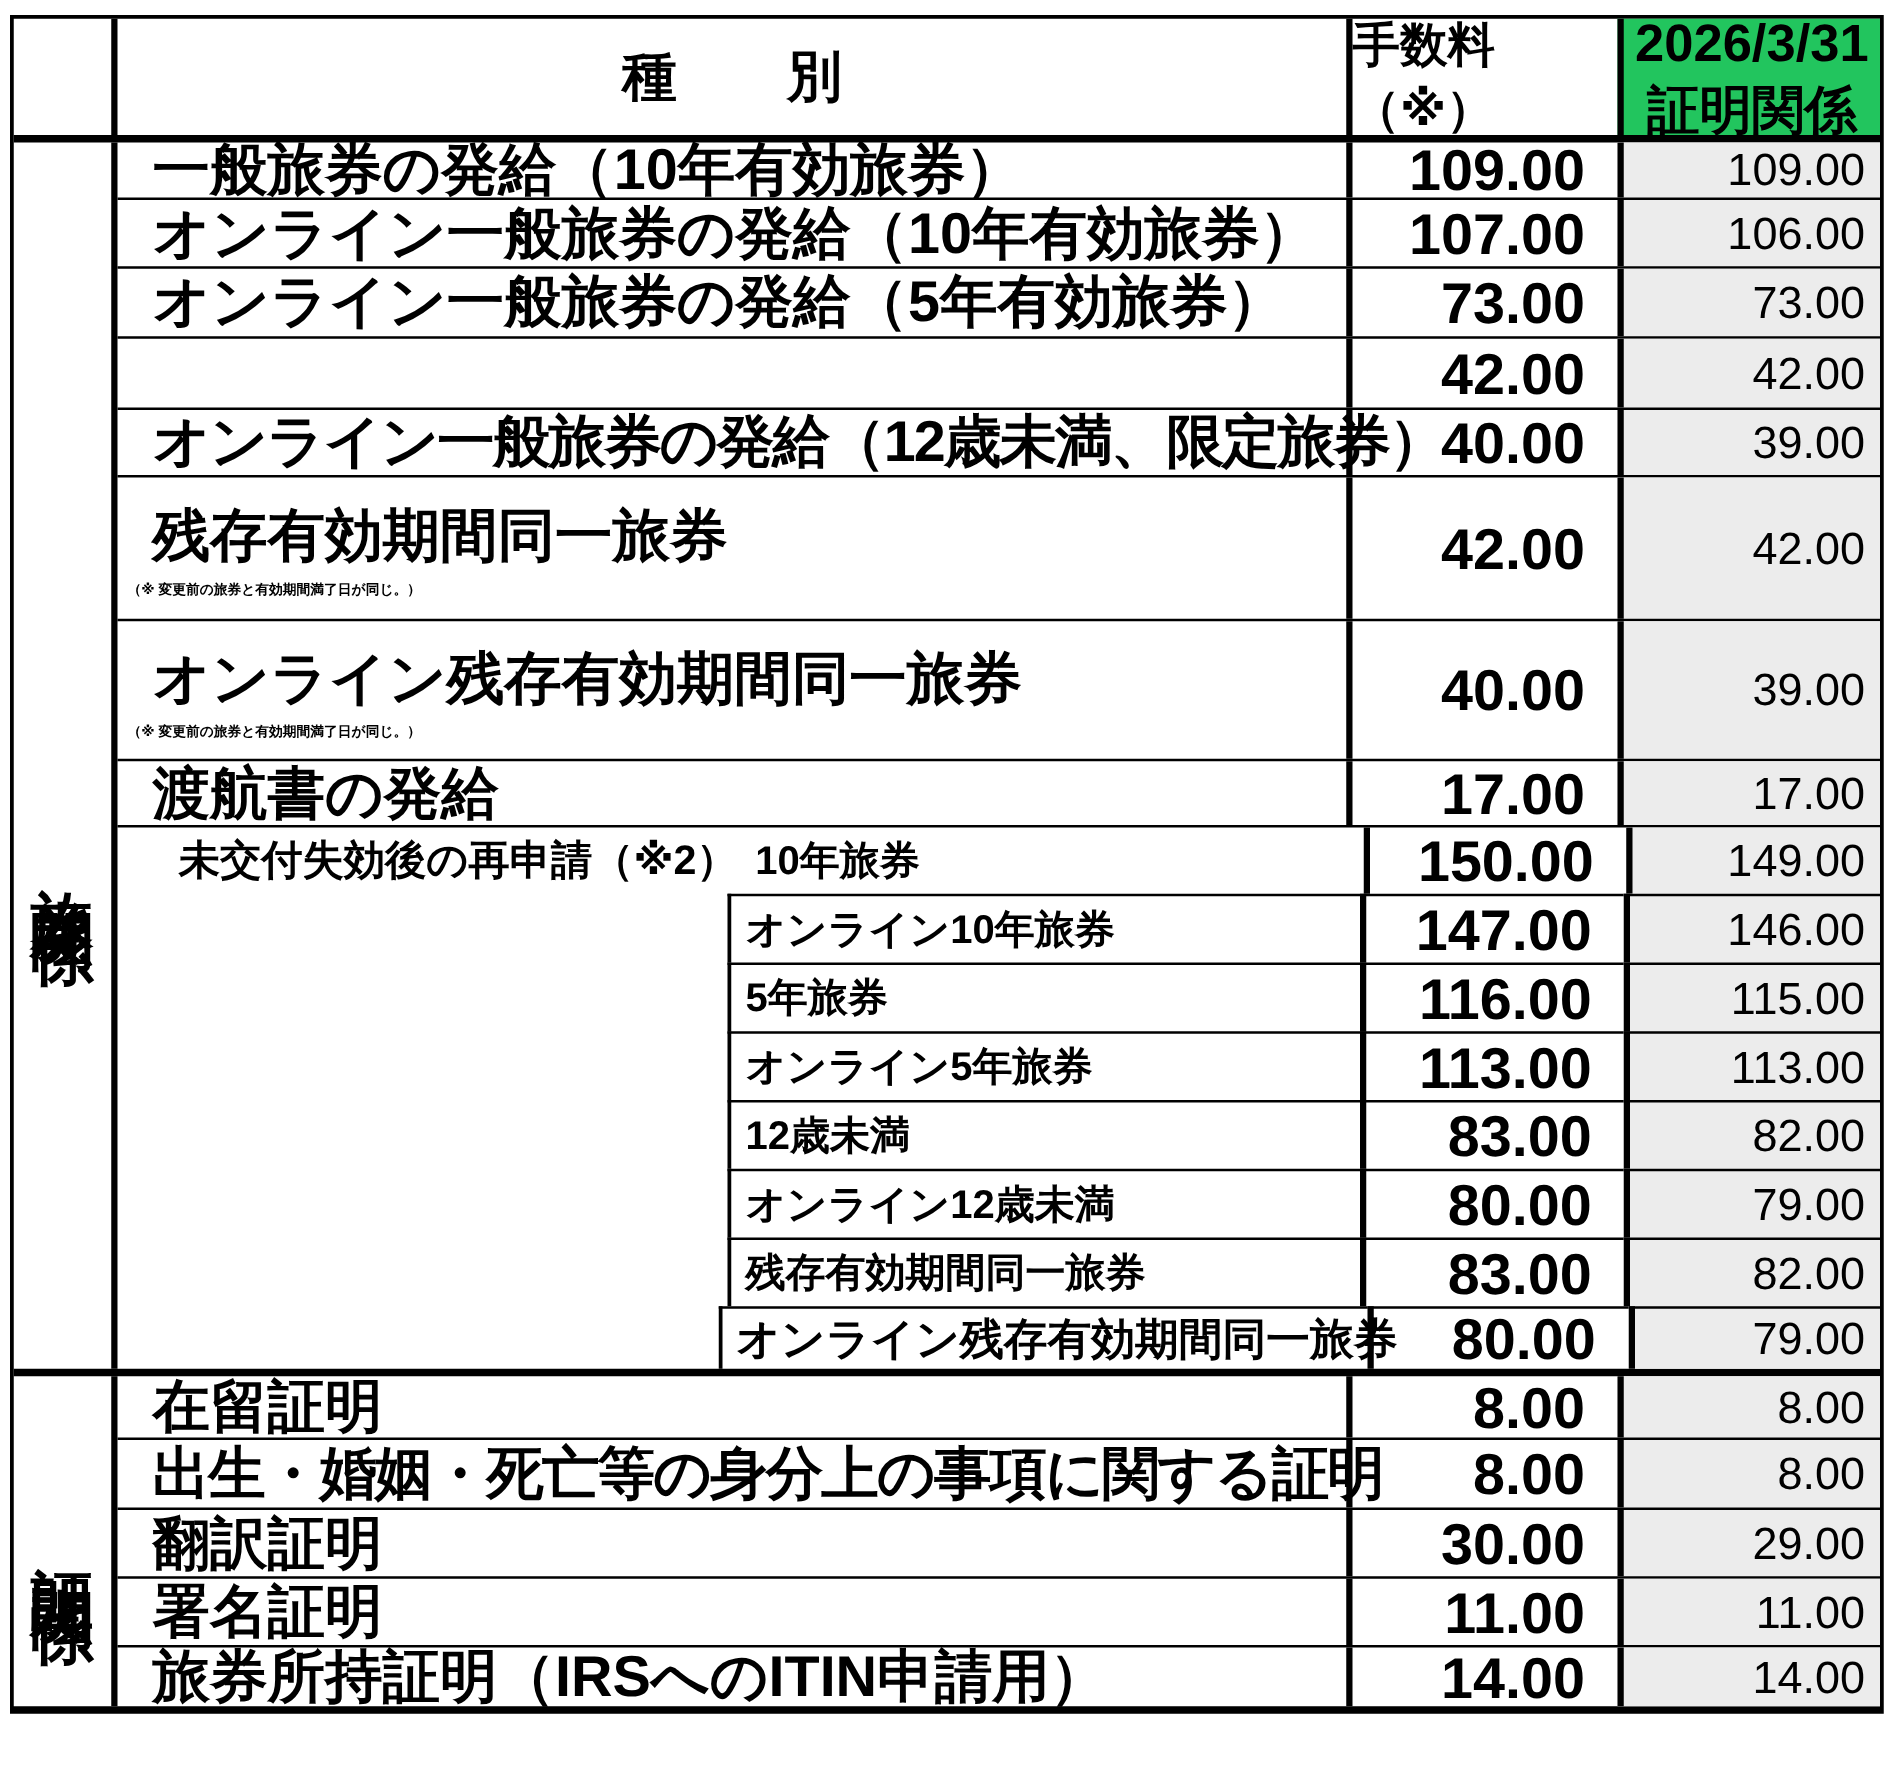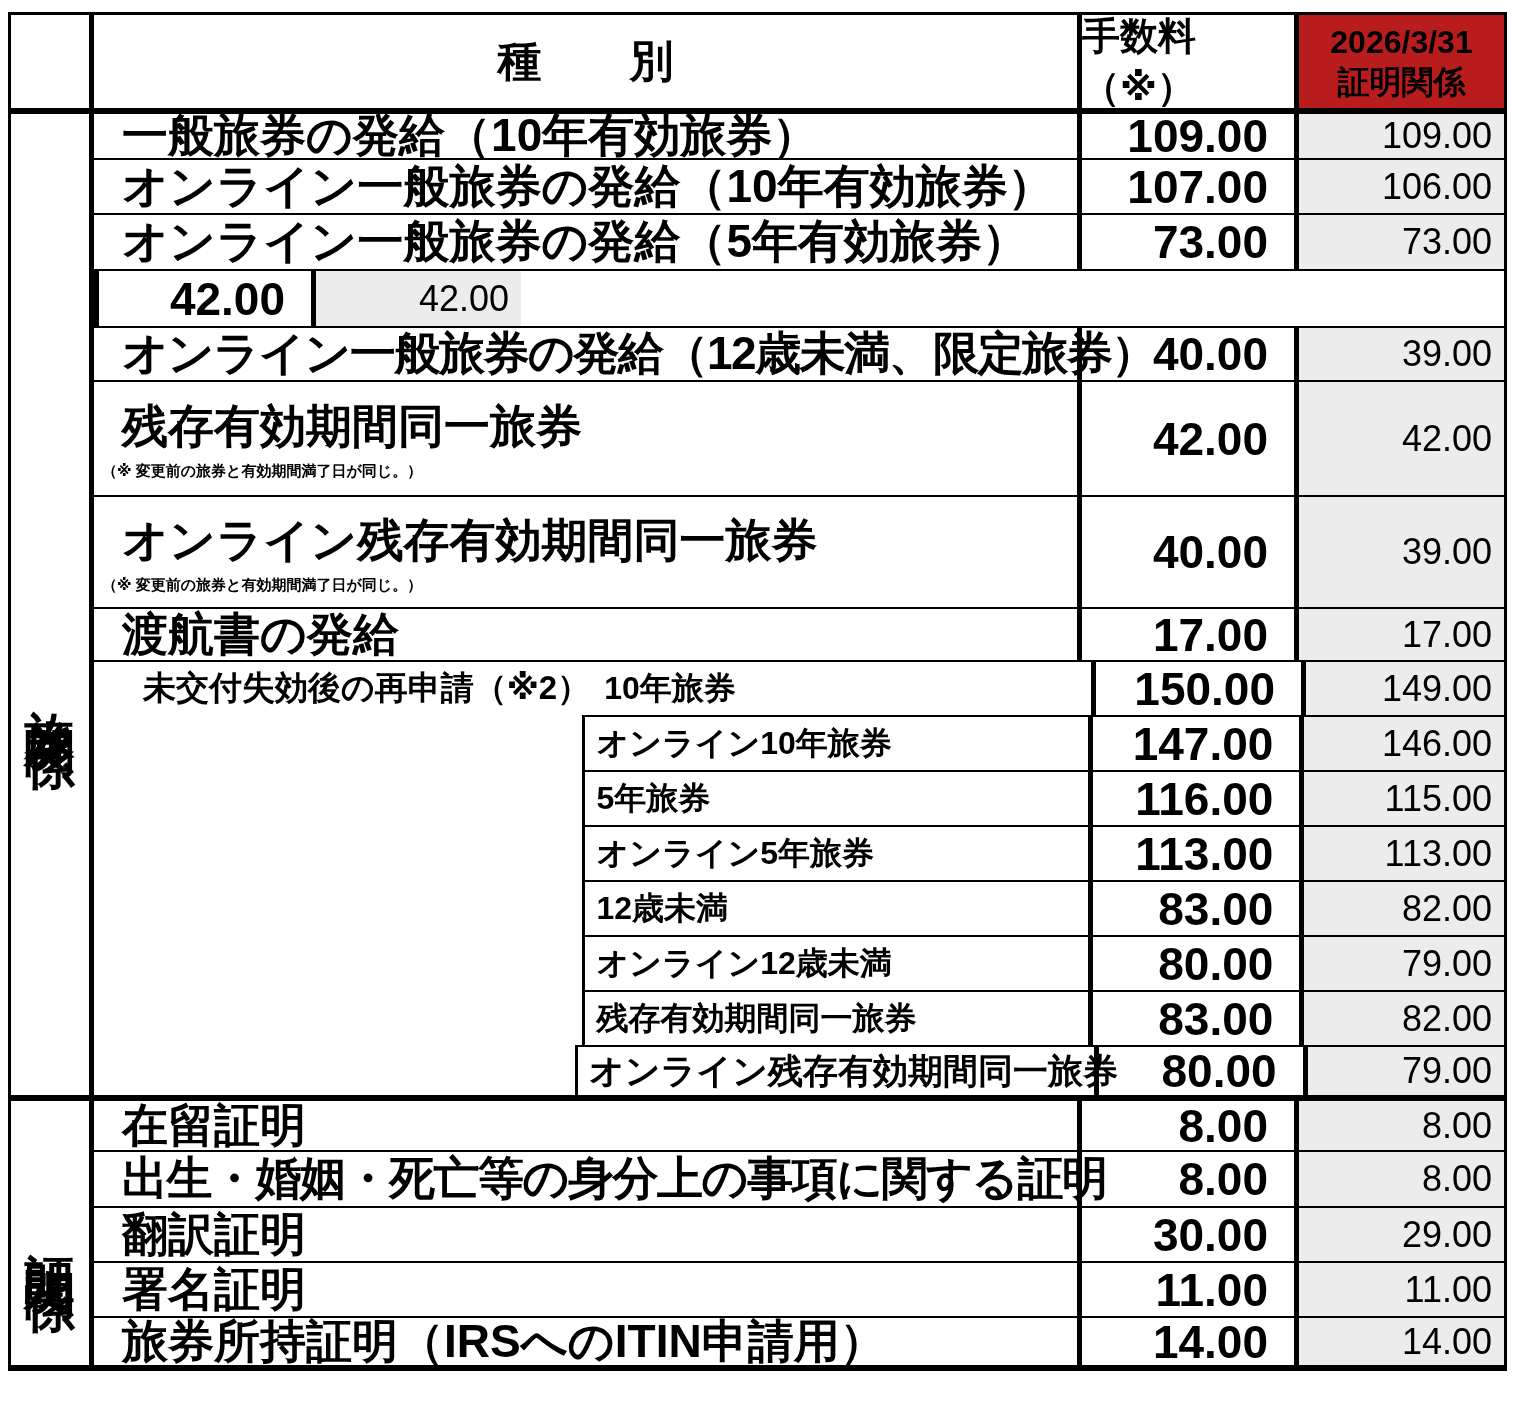--- a/index.html
+++ b/index.html
@@ -18,44 +18,44 @@
     background:#fff;
   }
   
   .header{display:flex;height:93px;border-bottom:6px solid #000;}
   .h-cat{width:78px;border-right:5px solid #000;}
   .h-type{width:983px;display:flex;align-items:center;justify-content:center;
           font-size:44px;font-weight:bold;}
   .h-fee{width:217px;box-sizing:border-box;border-left:5px solid #000;
          display:flex;align-items:center;justify-content:center;
          font-size:38px;font-weight:bold;}
-  .h-until{width:210px;box-sizing:border-box;border-left:5px solid #000;background:#b91c1c;
+  .h-until{width:210px;box-sizing:border-box;border-left:5px solid #000;background:#22c55e;
            display:flex;flex-direction:column;align-items:center;justify-content:center;
-           font-size:32px;font-weight:bold;line-height:1.25;}
+           font-size:42px;font-weight:bold;line-height:1.25;}
   
   .section{display:flex;}
   .sec-cert{border-top:6px solid #000;}
   .cat-cell{width:78px;border-right:5px solid #000;
             display:flex;align-items:center;justify-content:center;}
   .cat-label{writing-mode:vertical-rl;text-orientation:upright;
              font-size:50px;font-weight:bold;letter-spacing:10px;line-height:1;}
   .sec-passport .cat-label{transform:translateY(85px);}
   .rows{width:1410px;display:flex;flex-direction:column;}
   
-  .row{display:flex;box-sizing:border-box;border-top:2px solid #000;}
+  .row{display:flex;box-sizing:border-box;border-top:2px solid #000;justify-content:flex-end;}
   .row.first{border-top:none;}
   .h44{height:44px}.h49{height:49px}.h50{height:50px}.h53{height:53px}
   .h54{height:54px}.h55{height:55px}.h56{height:56px}.h57{height:57px}
   .h112{height:112px}.h115{height:115px}
   .c-type{width:983px;box-sizing:border-box;display:flex;align-items:center;
           padding-left:28px;font-size:46px;font-weight:bold;white-space:nowrap;}
   .c-type.with-note{flex-direction:column;align-items:flex-start;justify-content:center;
                     padding-left:0;}
   .with-note .main-label{padding-left:28px;font-size:46px;font-weight:bold;white-space:nowrap;}
-  .with-note .note{padding-left:8px;font-size:15px;font-weight:bold;margin-top:4px;white-space:nowrap;}
+  .with-note .note{padding-left:8px;font-size:11px;font-weight:bold;margin-top:4px;white-space:nowrap;}
   .c-fee{width:217px;box-sizing:border-box;border-left:5px solid #000;
          display:flex;align-items:center;justify-content:flex-end;
          padding-right:26px;font-size:46px;font-weight:bold;}
   .c-until{width:210px;box-sizing:border-box;border-left:5px solid #000;background:#ececec;
            display:flex;align-items:center;justify-content:flex-end;
            padding-right:12px;font-size:36px;}
   
   .row.sub{border-top:none;}
   .row.sub.subfirst{border-top:2px solid #000;}
   .c-sub-label{width:464px;box-sizing:border-box;display:flex;align-items:center;

